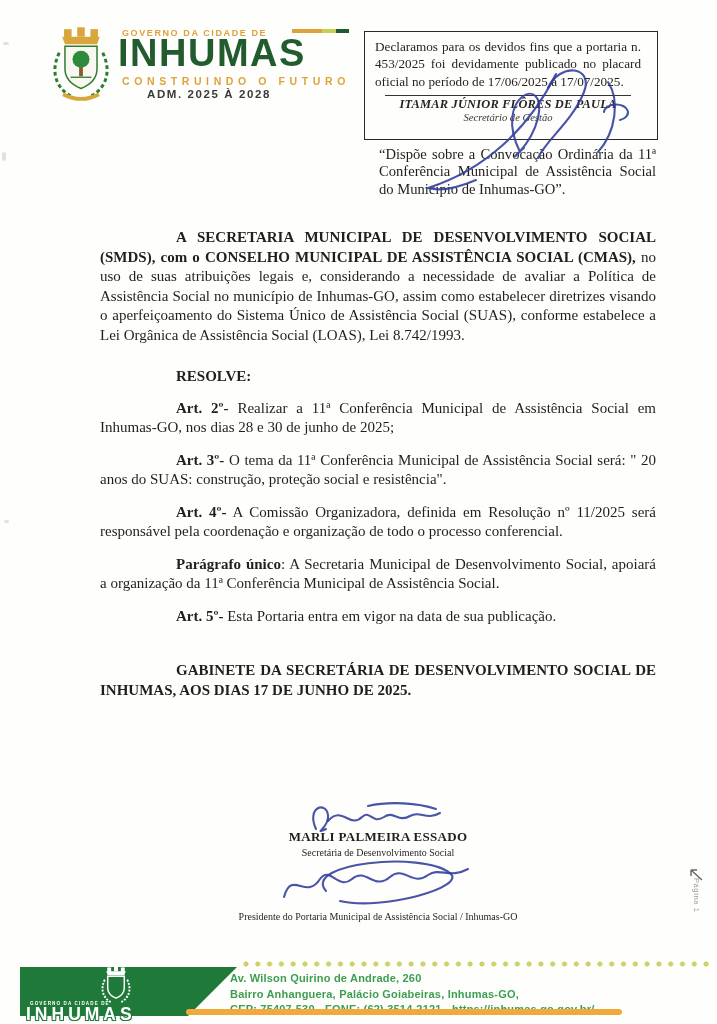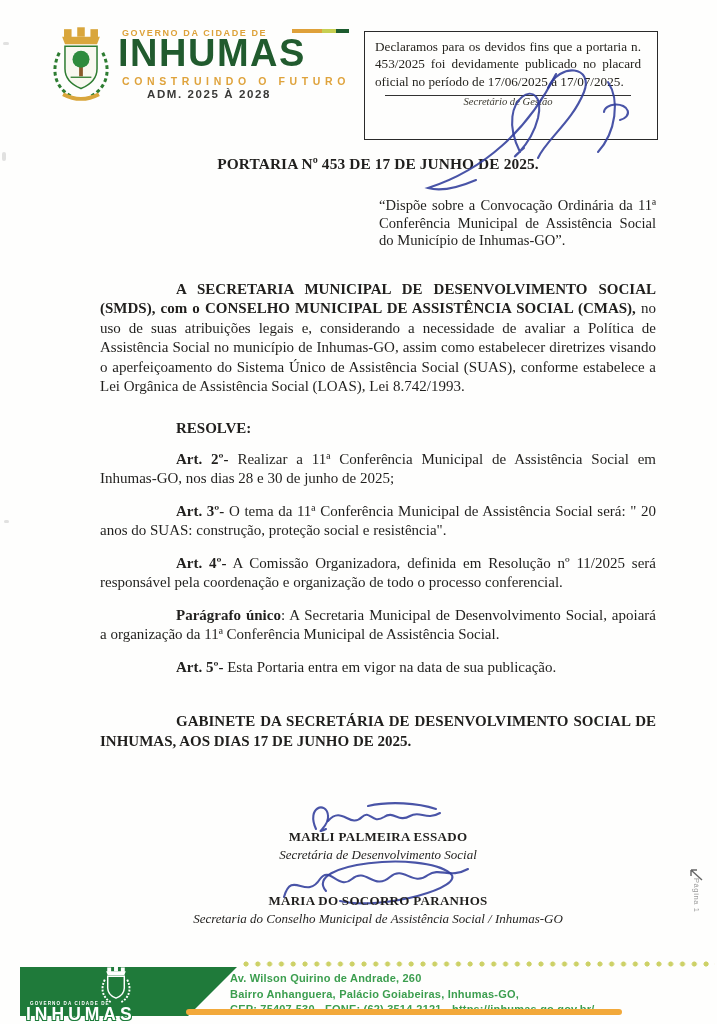--- a/index.html
+++ b/index.html
@@ -41,21 +41,21 @@
   .epigraph { width:277px; margin:0 0 30px auto; text-align:justify; font-size:14.6px; line-height:17.4px; }
   .para { text-align:justify; text-indent:76px; margin:0 0 13.5px 0; }
   .preamble { margin-bottom:22px; line-height:19.5px; }
   .resolve { font-weight:700; margin-bottom:12px; }
   .closing { margin-top:27px; margin-bottom:15px; }
   .cabinet { font-weight:700; margin-top:34px; line-height:20px; }
   b { font-weight:700; }
   
   .sig-text { position:absolute; left:100px; width:556px; text-align:center; }
   .sig-name { font-size:13px; font-weight:700; letter-spacing:.3px; }
-  .sig-role { font-size:13px;font-style:italic; }
+  .sig-role { font-size:10px; }
   
   .page-marker { position:absolute; left:701px; top:878px; transform:rotate(90deg);
     transform-origin:left top; font-family:"Liberation Sans",sans-serif; font-size:7.5px;
     color:#9a9a9a; letter-spacing:.6px; white-space:nowrap; }
   
   .dots { position:absolute; left:243px; top:960px; width:472px; height:8px;
     background-image:radial-gradient(circle at 3px 4px, #cdd167 2.2px, transparent 2.9px);
     background-size:11.8px 8px; background-repeat:repeat-x; }
   .footer-banner { position:absolute; left:20px; top:967px; width:222px; height:49px;
     background:#1f7a3a; clip-path:polygon(0 0, 217px 0, 168px 100%, 0 100%); }
@@ -102,33 +102,33 @@
       <span style="width:13px;background:#1d5c2f;"></span>
     </div>
     <div class="hdr-city">INHUMAS</div>
     <div class="hdr-slogan">CONSTRUINDO O FUTURO</div>
     <div class="hdr-adm">ADM. 2025 À 2028</div>
   </div>
 
   <div class="stamp">
     <p class="stamp-text">Declaramos para os devidos fins que a portaria n. 453/2025 foi devidamente publicado no placard oficial no período de 17/06/2025 a 17/07/2025.</p>
     <hr class="stamp-line">
+    <p class="stamp-name">ITAMAR JÚNIOR FLÔRES DE PAULA</p>
     <p class="stamp-role">Secretário de Gestão</p>
   </div>
 
   <svg class="ink" style="left:380px;top:48px;z-index:2;" width="290" height="180" viewBox="0 0 290 180">
     <path d="M168 40 C180 14 214 18 204 44 C192 74 166 92 158 110"></path>
     <path d="M140 104 C112 48 168 24 158 70 C150 102 120 120 144 100"></path>
     <path d="M228 34 C240 52 236 84 218 104"></path>
     <path d="M224 64 a12 8 0 1 1 16 8"></path>
     <path d="M176 26 C148 82 104 122 48 140 C62 144 82 138 96 132"></path>
   </svg>
 
   <div class="doc">
-    <div class="doc-title">PORTARIA Nº 453 DE 17 DE JUNHO DE 2025.</div>
 
     <div class="epigraph">“Dispõe sobre a Convocação Ordinária da 11ª Conferência Municipal de Assistência Social do Município de Inhumas-GO”.</div>
 
     <p class="para preamble"><b>A SECRETARIA MUNICIPAL DE DESENVOLVIMENTO SOCIAL (SMDS), com o CONSELHO MUNICIPAL DE ASSISTÊNCIA SOCIAL (CMAS),</b><span> no uso de suas atribuições legais e, considerando a necessidade de avaliar a Política de Assistência Social no município de Inhumas-GO, assim como estabelecer diretrizes visando o aperfeiçoamento do Sistema Único de Assistência Social (SUAS), conforme estabelece a Lei Orgânica de Assistência Social (LOAS), Lei 8.742/1993.</span></p>
 
     <p class="para resolve">RESOLVE:</p>
 
 
     <p class="para"><b>Art. 2º-</b><span> Realizar a 11ª Conferência Municipal de Assistência Social em Inhumas-GO, nos dias 28 e 30 de junho de 2025;</span></p>
 
@@ -149,22 +149,21 @@
     <path d="M30 22 C44 6 52 30 64 18 C72 10 74 26 86 18 C96 11 100 24 112 17 C122 11 128 22 142 14"></path>
     <path d="M70 7 C92 2 120 4 138 10"></path>
   </svg>
   <div class="sig-text sig-name" style="top:829px;">MARLI PALMEIRA ESSADO</div>
   <div class="sig-text sig-role" style="top:847px;">Secretária de Desenvolvimento Social</div>
 
   <svg class="ink" style="left:272px;top:857px;" width="215" height="52" viewBox="0 0 215 52">
     <path d="M12 40 C20 12 34 44 48 22 C58 8 66 34 80 22 C94 10 102 34 118 20 C132 8 140 30 156 18 C168 10 178 22 196 12"></path>
     <path d="M54 34 C30 6 150 -6 178 16 C196 30 110 54 68 44"></path>
   </svg>
-  <div class="sig-text sig-name" style="top:893px;">MARIA DO SOCORRO PARANHOS</div>
-  <div class="sig-text sig-role" style="top:911px;">Secretaria do Conselho Municipal de Assistência Social / Inhumas-GO</div>
+  <div class="sig-text sig-role" style="top:911px;">Presidente do Portaria Municipal de Assistência Social / Inhumas-GO</div>
 
   <svg style="position:absolute;left:688px;top:868px;" width="16" height="14" viewBox="0 0 16 14">
     <path d="M14 12 L3 2 M3 2 l6 0 M3 2 l0 6" stroke="#666" stroke-width="1.4" fill="none"></path>
   </svg>
   <div class="page-marker">Página 1</div>
 
   <div class="dots"></div>
   <div class="footer-banner"></div>
   <svg class="footer-crest" width="62" height="40" viewBox="0 0 70 82">
     <rect x="17" y="3" width="8" height="9" fill="#ffffff"></rect>

